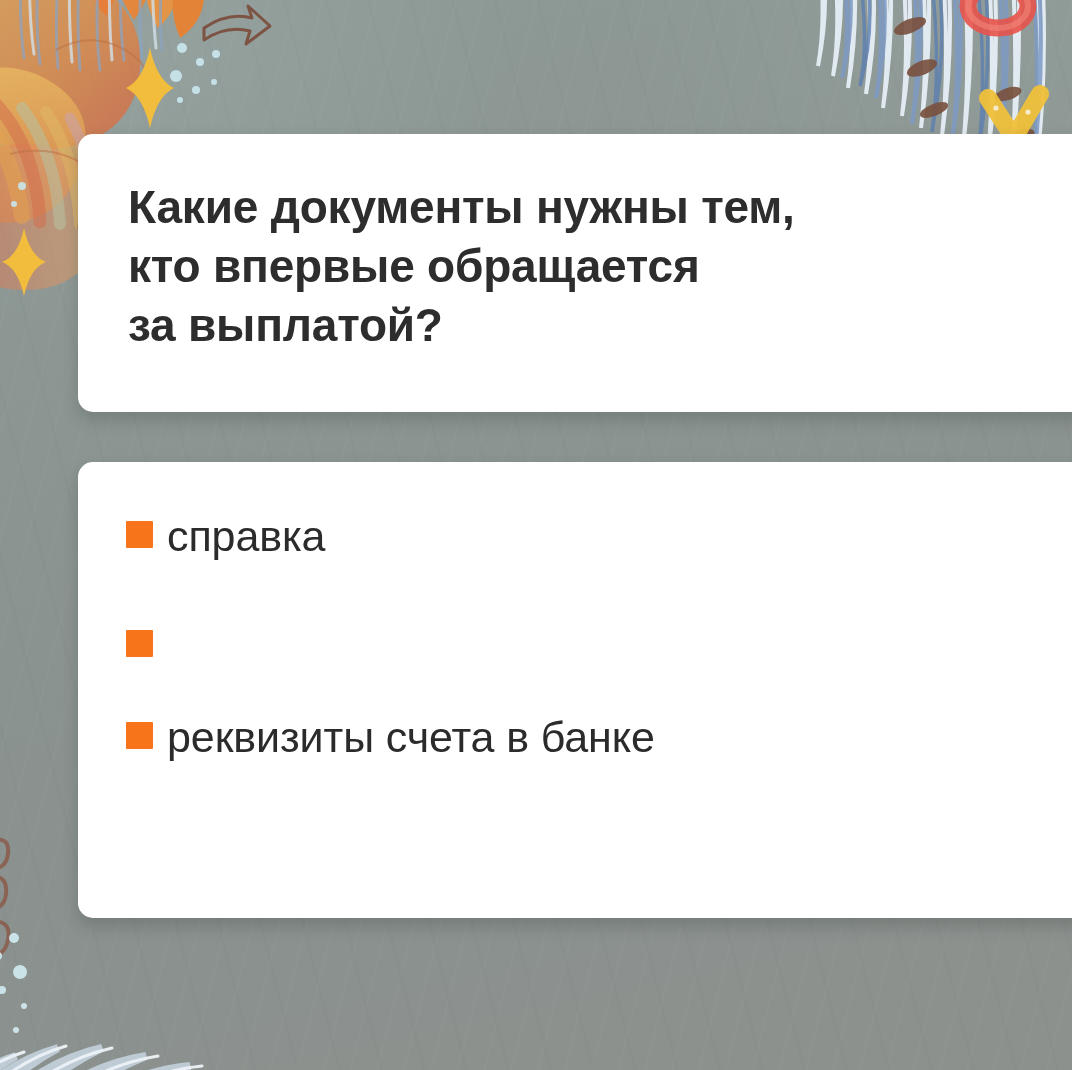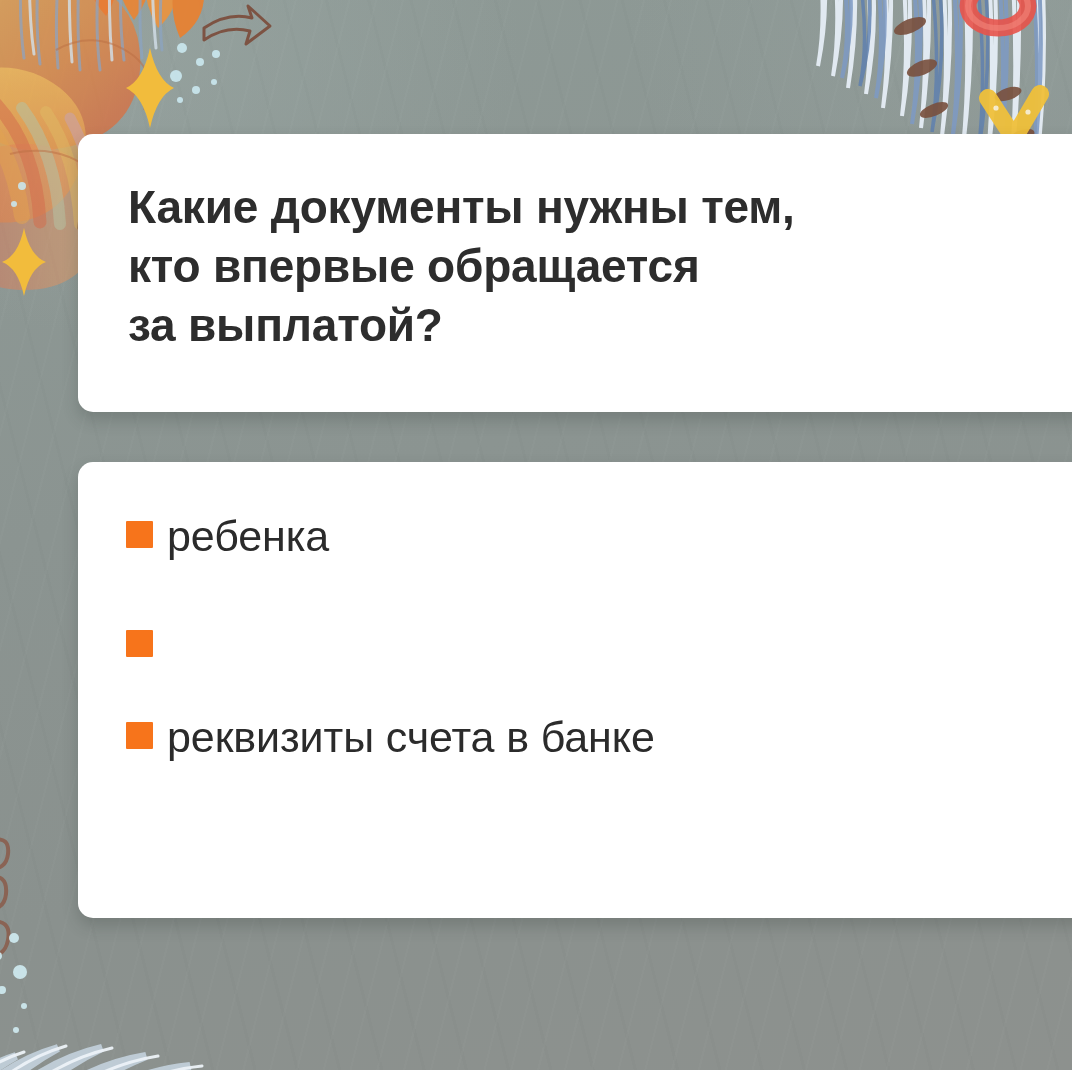--- a/index.html
+++ b/index.html
@@ -366,21 +366,21 @@
     <h1 id="question-title">Какие документы нужны тем,
 кто впервые обращается
 за выплатой?</h1>
   </section>
 
   <section class="card" id="answers-card">
     <ul id="answers-list">
 
       <li class="answer-item">
         <span class="bullet-square"></span>
-        <span class="answer-text">ребенка</span>
+        <span class="answer-text">справка</span>
       </li>
 
       <li class="answer-item">
         <span class="bullet-square"></span>
       </li>
 
       <li class="answer-item">
         <span class="bullet-square"></span>
         <span class="answer-text">реквизиты счета в банке</span>
       </li>

